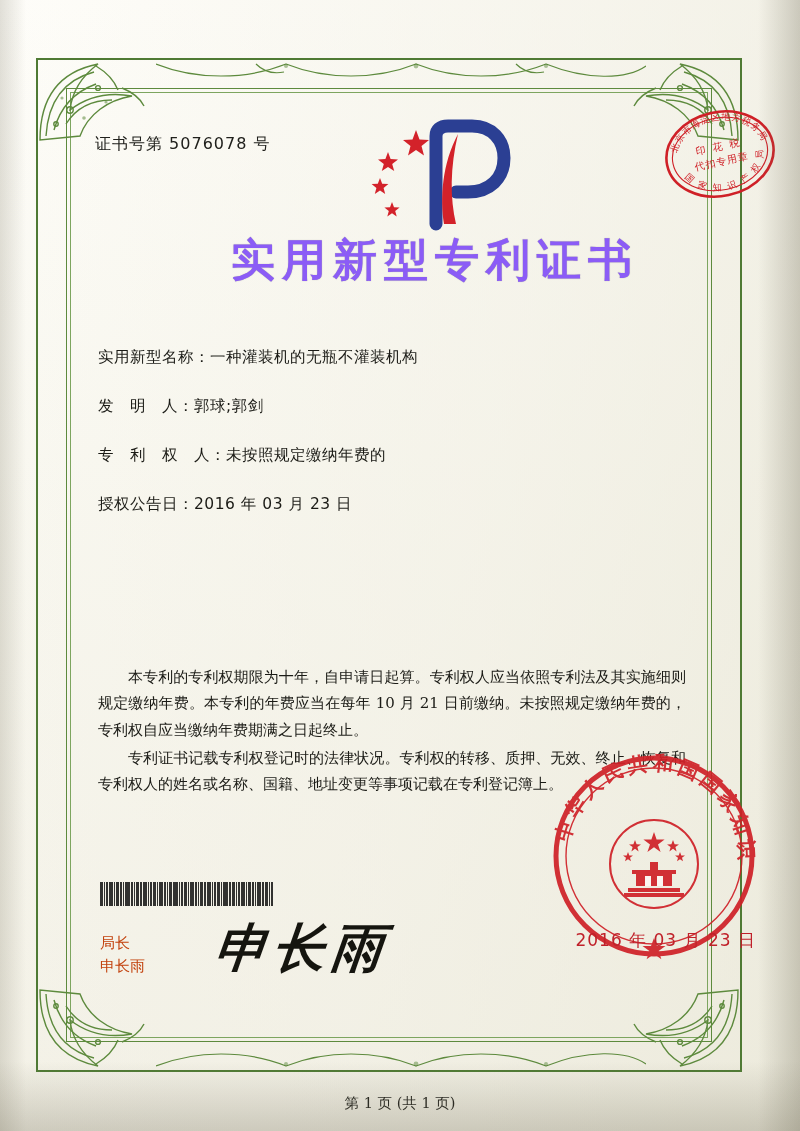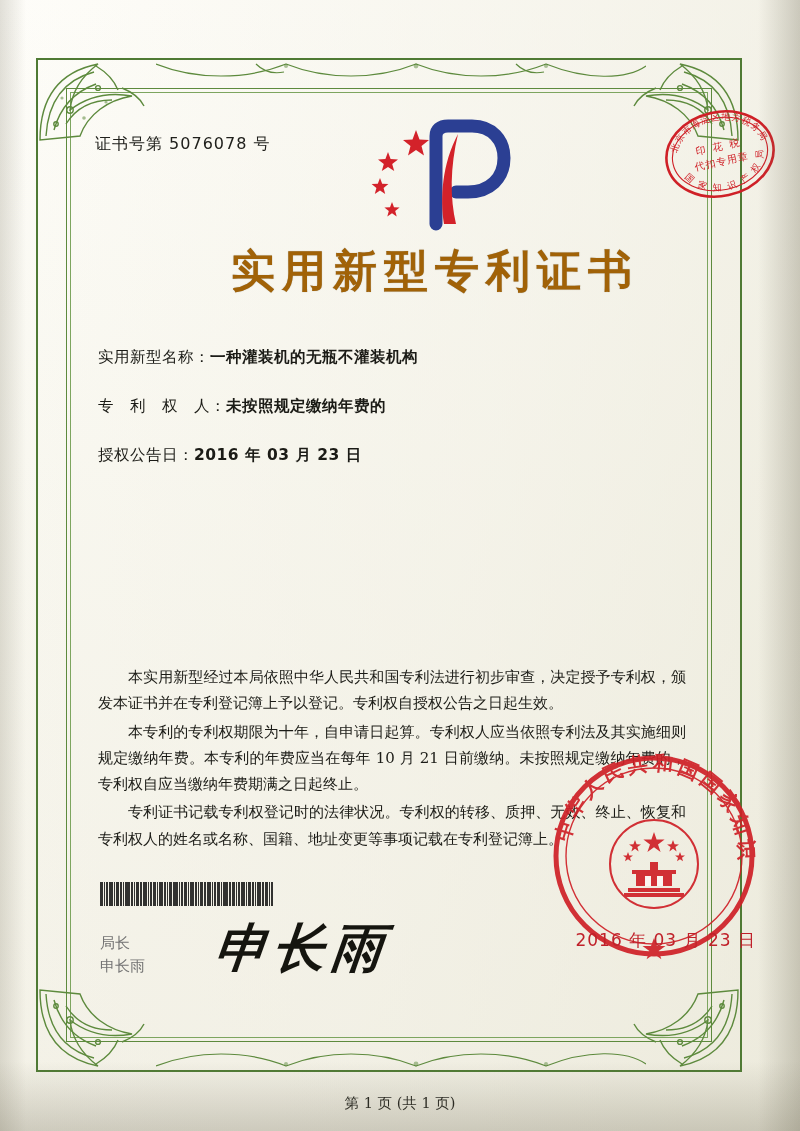--- a/index.html
+++ b/index.html
@@ -126,27 +126,27 @@
     position: absolute;
     left: 50%;
     top: 20px;
     transform: translateX(-50%);
     width: 190px; height: 120px;
   }
 
   .title {
     position: absolute;
     left: 0; right: 0;
-    top: 150px;
+    top: 139px;
     text-align: center;
     font-family: "DejaVu Serif", "Liberation Serif", serif;
     font-weight: bold;
     font-size: 44px;
     letter-spacing: 7px;
-    color: #a16207;
+    color: #8b5cf6;
     text-shadow: 0 0 1px rgba(0,0,0,0.35);
   }
 
   .fields {
     position: absolute;
     left: 28px;
     top: 255px;
     width: 590px;
   }
   .field-row {
@@ -155,21 +155,20 @@
     color: #1b1b16;
     margin-bottom: 28px;
     white-space: nowrap;
     letter-spacing: 0.5px;
   }
   .field-label {
     display: inline;
   }
   .field-value {
     display: inline;
-    font-weight: bold;
   }
 
   .body-text {
     position: absolute;
     left: 28px;
     top: 572px;
     width: 588px;
     font-family: "DejaVu Serif", "Liberation Serif", serif;
     font-size: 15px;
     line-height: 1.75;
@@ -198,21 +197,21 @@
     margin-right: 1px;
   }
 
   
   .sig-labels {
     position: absolute;
     left: 30px;
     top: 840px;
     font-family: "DejaVu Sans", "Liberation Sans", sans-serif;
     font-size: 15px;
-    color: #737373;
+    color: #c2410c;
     line-height: 1.55;
   }
   .sig-script {
     position: absolute;
     left: 145px;
     top: 822px;
     font-family: "DejaVu Serif", "Liberation Serif", serif;
     font-size: 52px;
     font-weight: bold;
     font-style: italic;
@@ -395,29 +394,31 @@
       </svg>
     </div>
 
     <div class="title">实用新型专利证书</div>
 
     <div class="fields">
       <div class="field-row">
         <span class="field-label">实用新型名称：</span><span class="field-value">一种灌装机的无瓶不灌装机构</span>
       </div>
       <div class="field-row">
+        <span class="field-label">发　明　人：</span><span class="field-value">郭球;郭剑</span>
+      </div>
+      <div class="field-row">
         <span class="field-label">专　利　权　人：</span><span class="field-value">未按照规定缴纳年费的</span>
       </div>
       <div class="field-row">
         <span class="field-label">授权公告日：</span><span class="field-value">2016 年 03 月 23 日</span>
       </div>
     </div>
 
     <div class="body-text">
-      <p>本实用新型经过本局依照中华人民共和国专利法进行初步审查，决定授予专利权，颁发本证书并在专利登记簿上予以登记。专利权自授权公告之日起生效。</p>
       <p>本专利的专利权期限为十年，自申请日起算。专利权人应当依照专利法及其实施细则规定缴纳年费。本专利的年费应当在每年 10 月 21 日前缴纳。未按照规定缴纳年费的，专利权自应当缴纳年费期满之日起终止。</p>
       <p>专利证书记载专利权登记时的法律状况。专利权的转移、质押、无效、终止、恢复和专利权人的姓名或名称、国籍、地址变更等事项记载在专利登记簿上。</p>
     </div>
 
     <div class="barcode">
       <i style="width:3px"></i>
         <i style="width:1px"></i>
         <i style="width:2px"></i>
         <i style="width:4px"></i>
       <i style="width:1px"></i>

